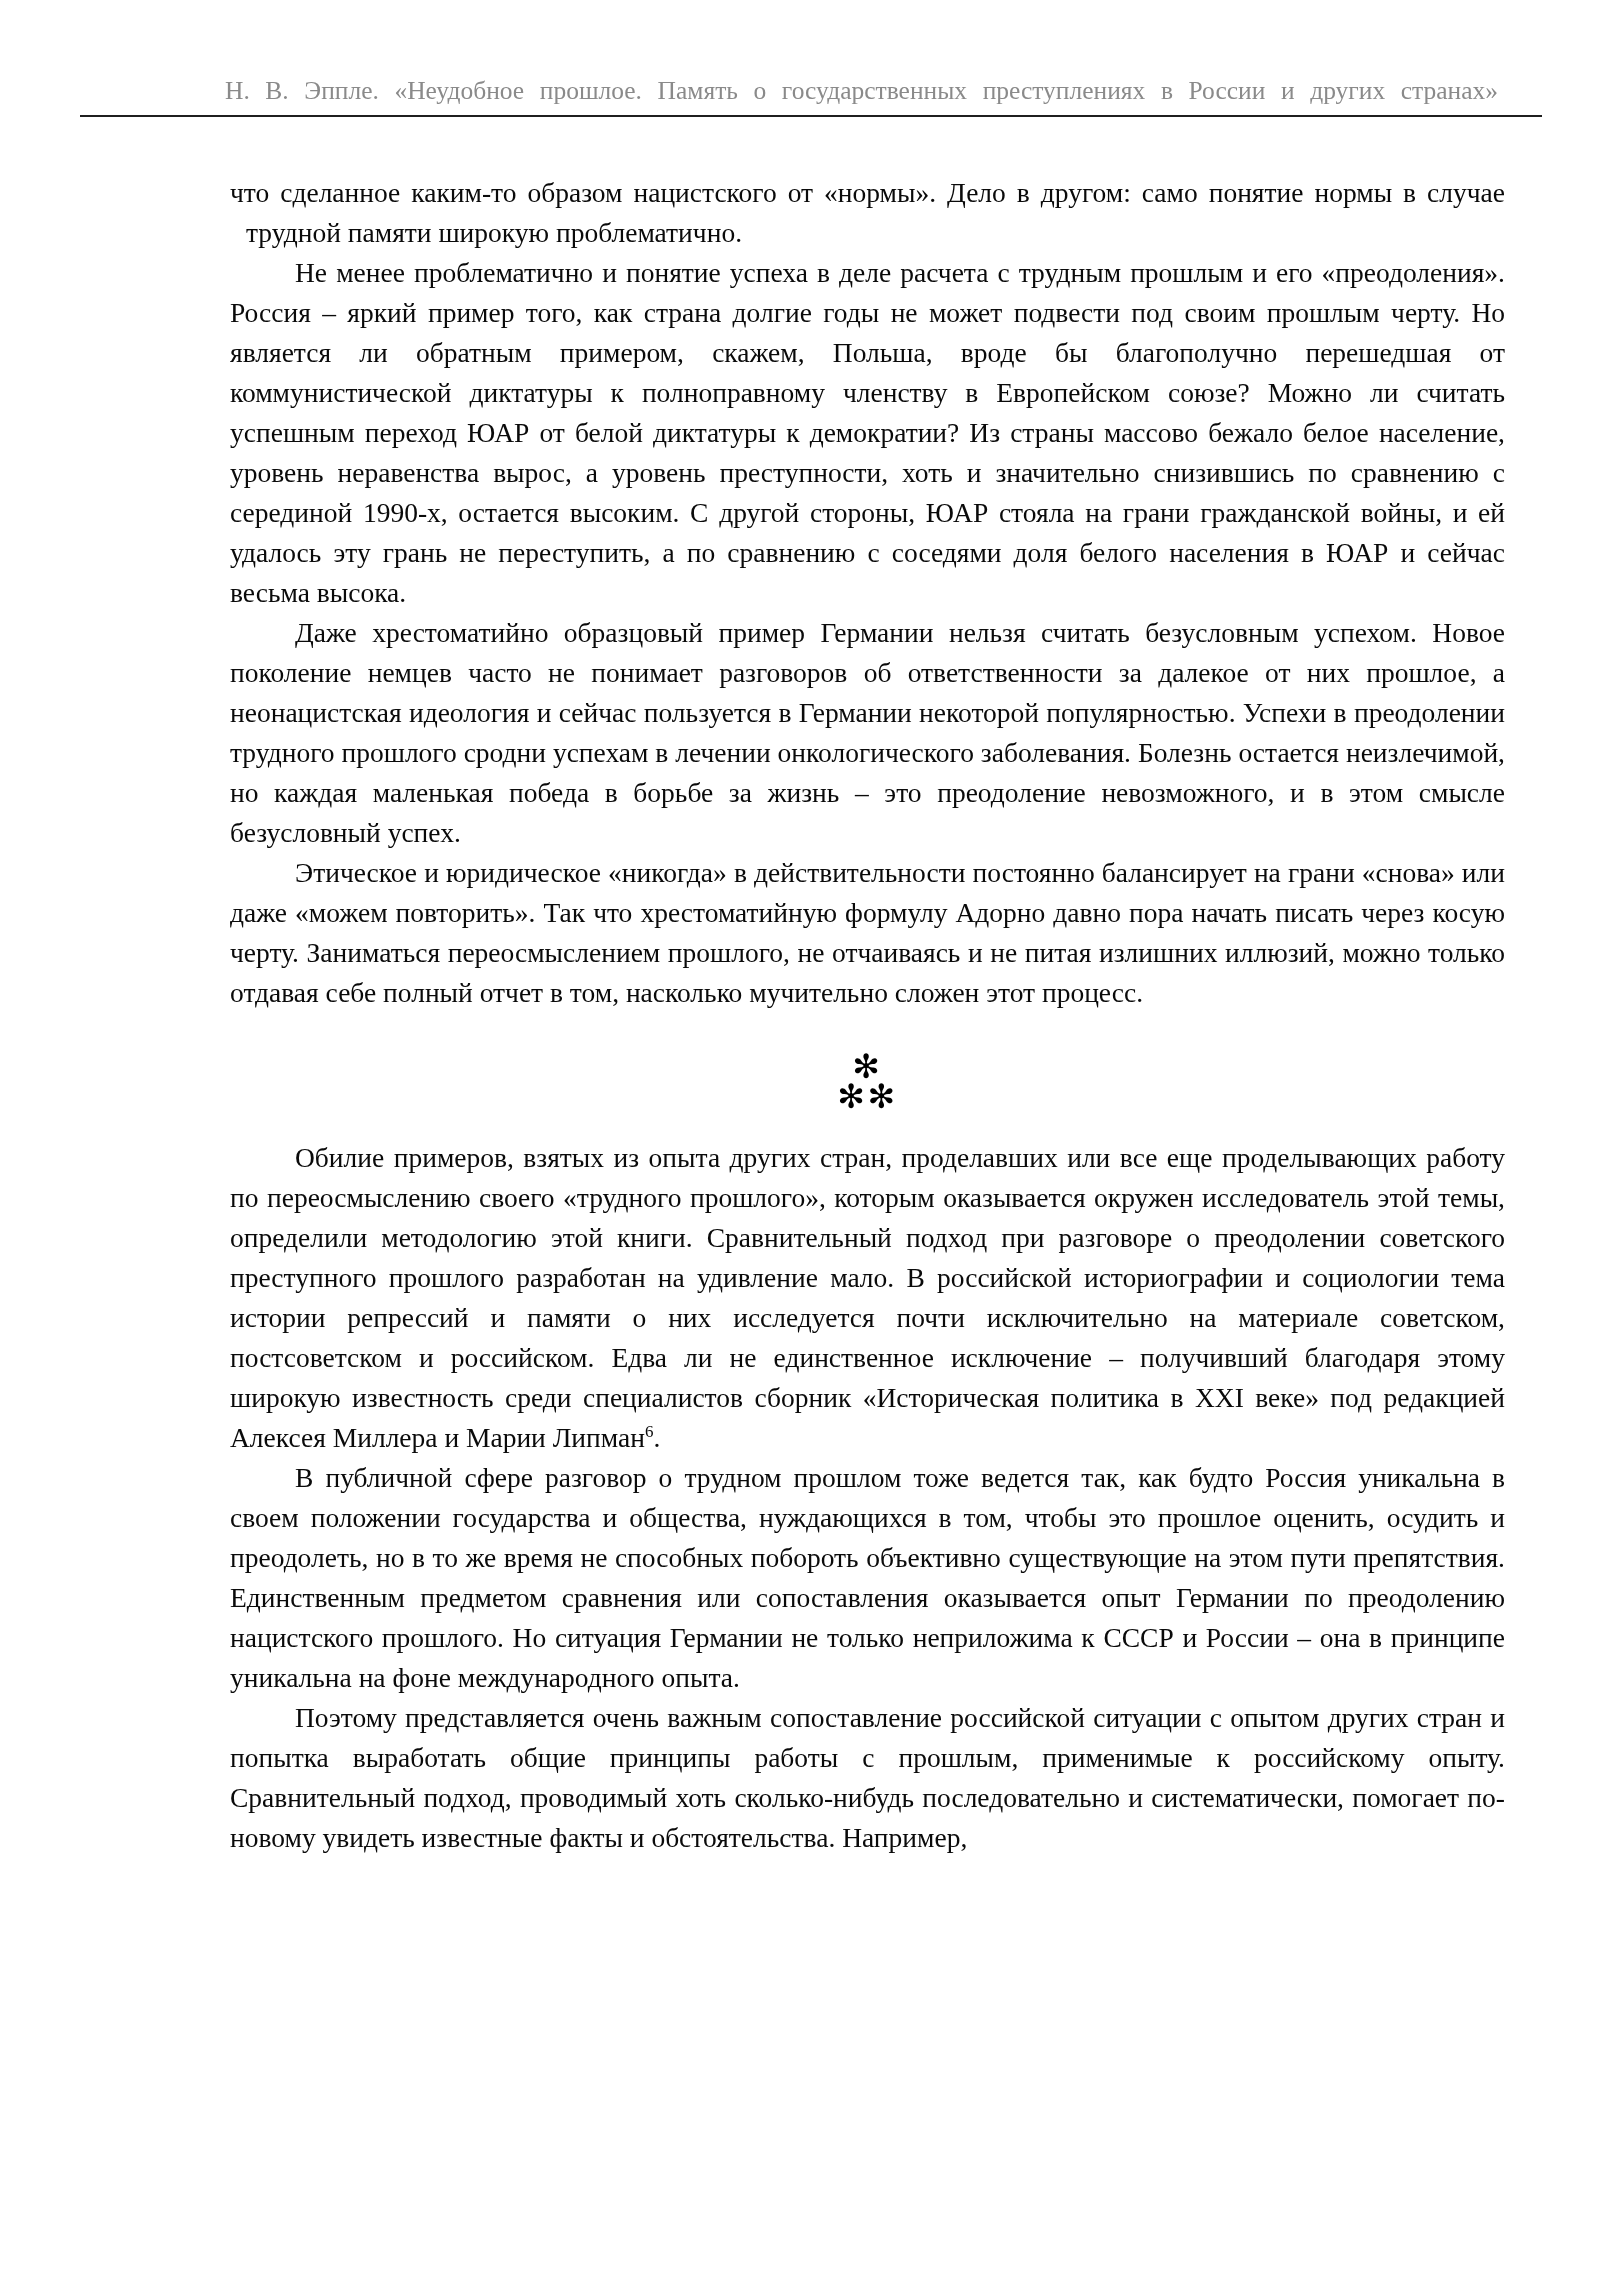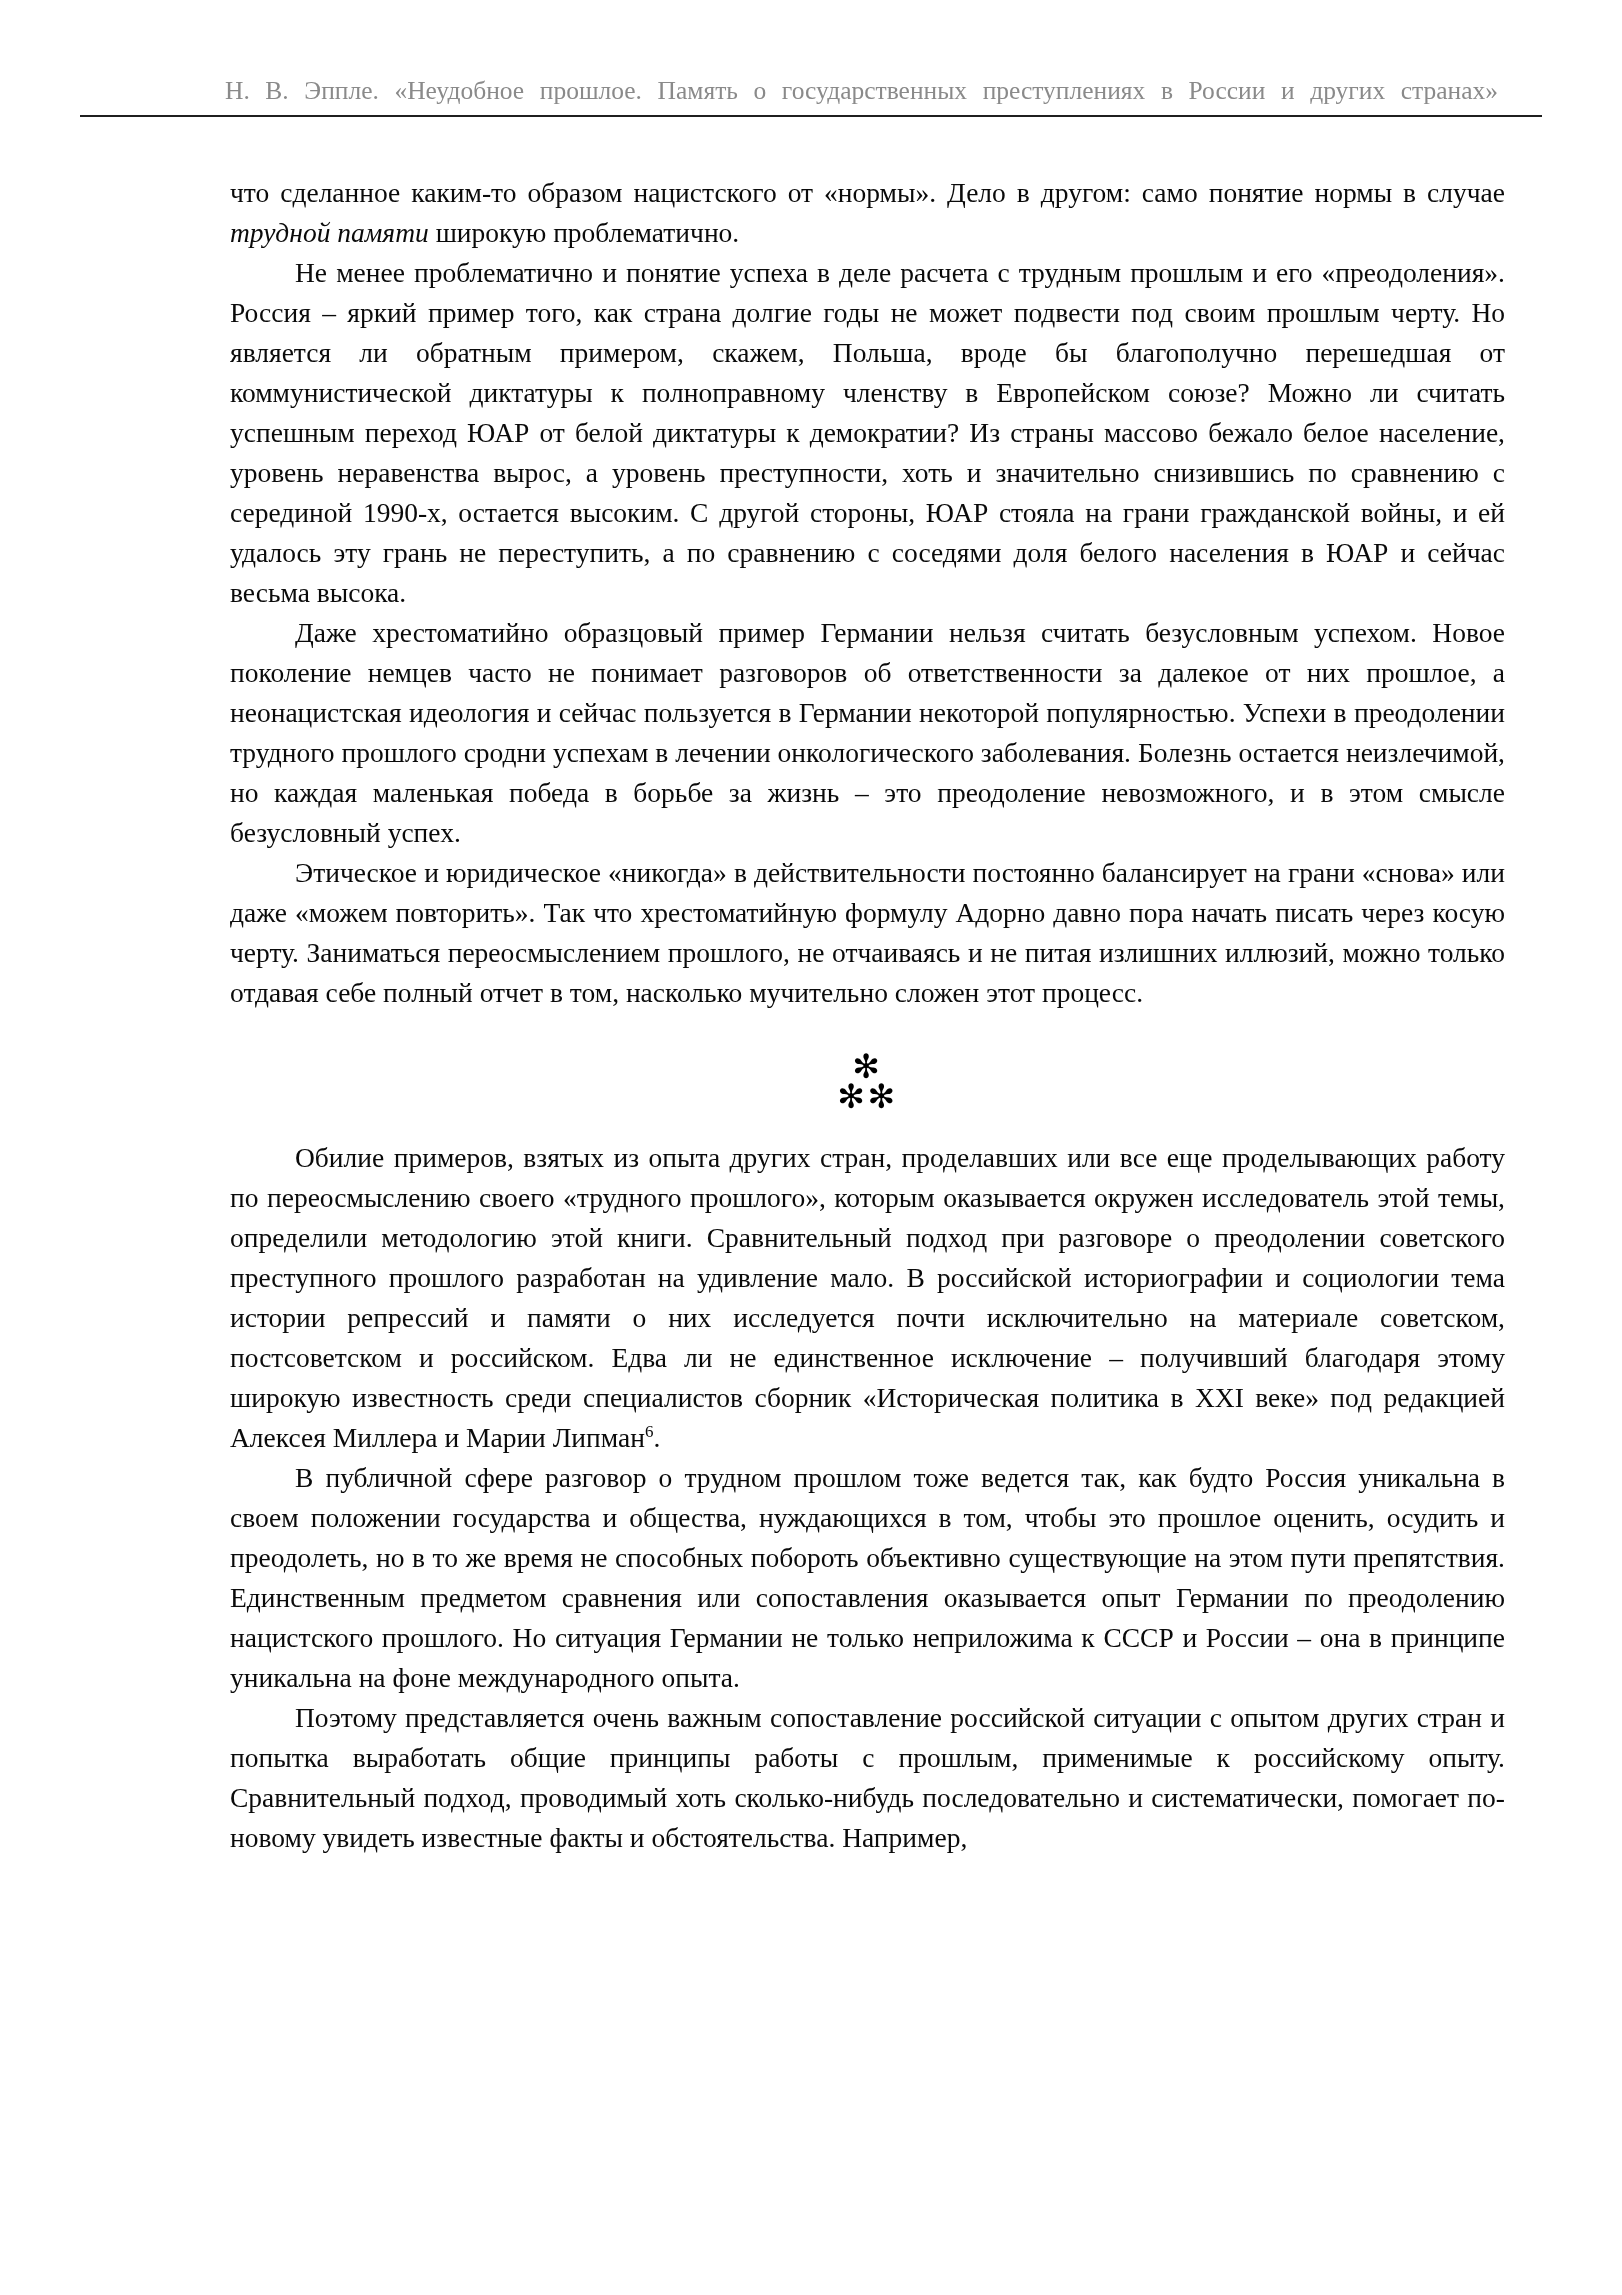--- a/index.html
+++ b/index.html
@@ -51,21 +51,21 @@
   }
   .body-text p.continuation {
     text-indent: 0;
   }
   .body-text sup {
     font-size: 17px;
     line-height: 0;
     vertical-align: super;
   }
   .emphasis {
-    font-style: italic;
+    margin-left: 16px;
   }
   
   .asterism {
     margin: 39px 0 26px 0;
     text-indent: 0;
     text-align: center;
     font-family: "DejaVu Sans", sans-serif;
     color: #000000;
   }
   .asterism span {

